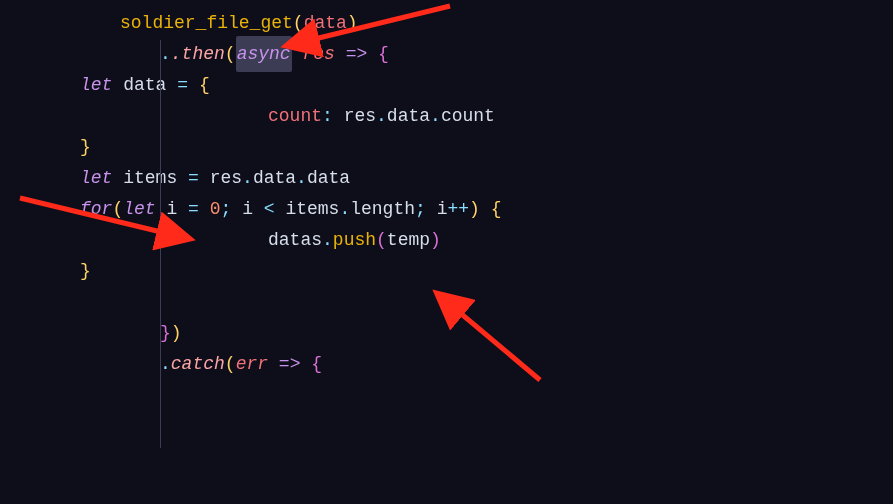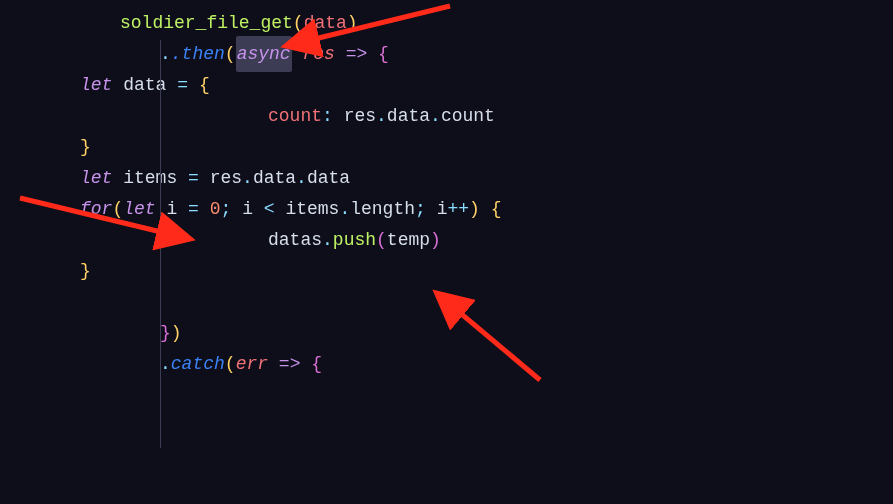--- a/index.html
+++ b/index.html
@@ -24,22 +24,22 @@
     white-space: pre;
     padding-left: 120px;
     line-height: 31px;
     height: 31px;
   }
   .pad0  { padding-left: 120px; }
   .pad1  { padding-left: 160px; }
   .pad2  { padding-left: 80px; }
   .pad3  { padding-left: 240px; margin-left: 28px; }
 
-  .c-fn        { color: #bef264; }
-  .c-fn-it     { color: #3b82f6; font-style: italic; }
+  .c-fn        { color: #eab308; }
+  .c-fn-it     { color: #fca5a5; font-style: italic; }
   .c-var       { color: #f07178; }
   .c-var-it    { color: #f07178; font-style: italic; }
   .c-kw        { color: #c792ea; font-style: italic; }
   .c-punc      { color: #89ddff; }
   .c-paren     { color: #ffd166; }
   .c-paren-pk  { color: #da70d6; }
   .c-op        { color: #89ddff; }
   .c-num       { color: #f78c6c; }
   .c-str       { color: #c3e88d; }
   .c-arrow     { color: #c792ea; }

